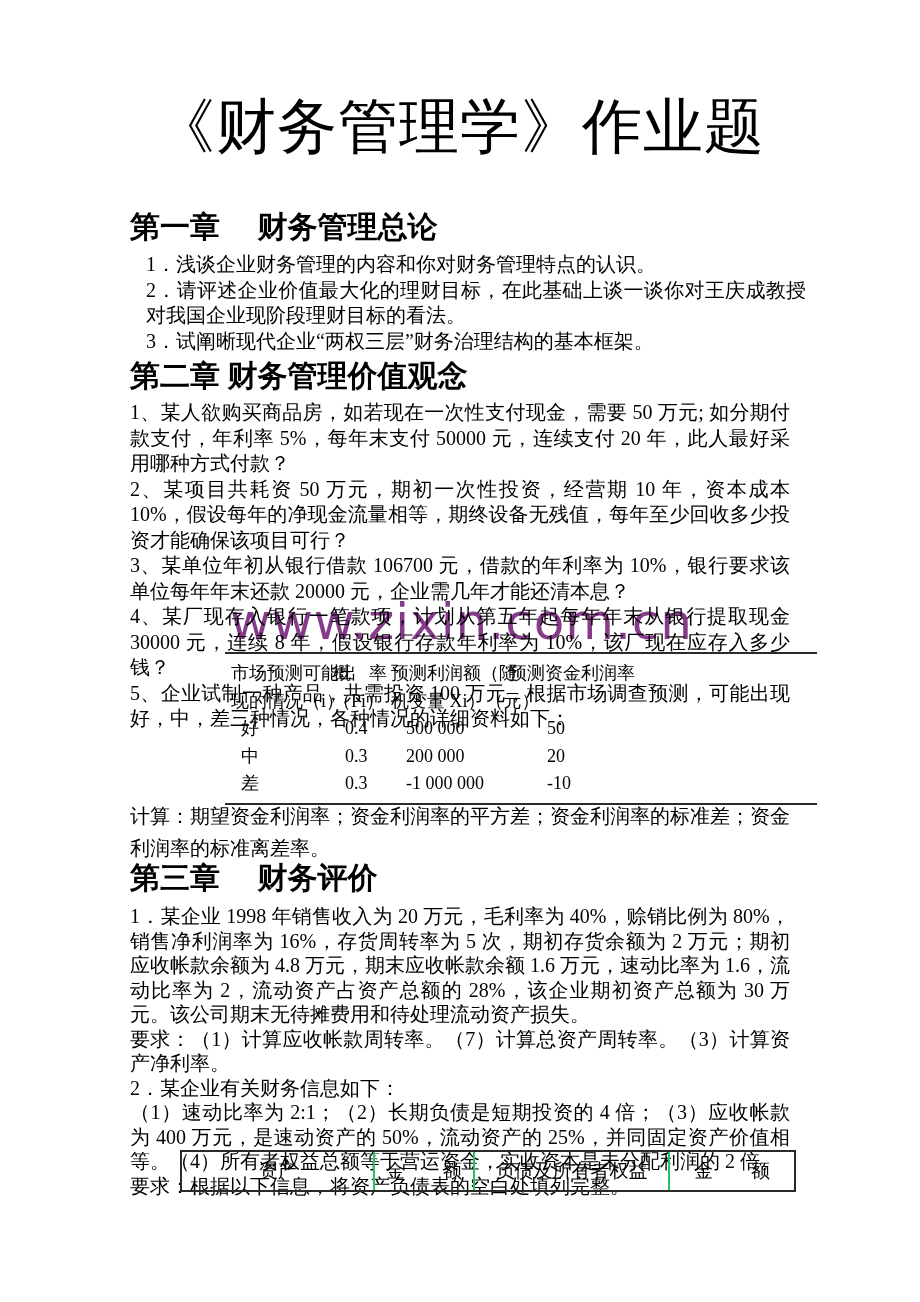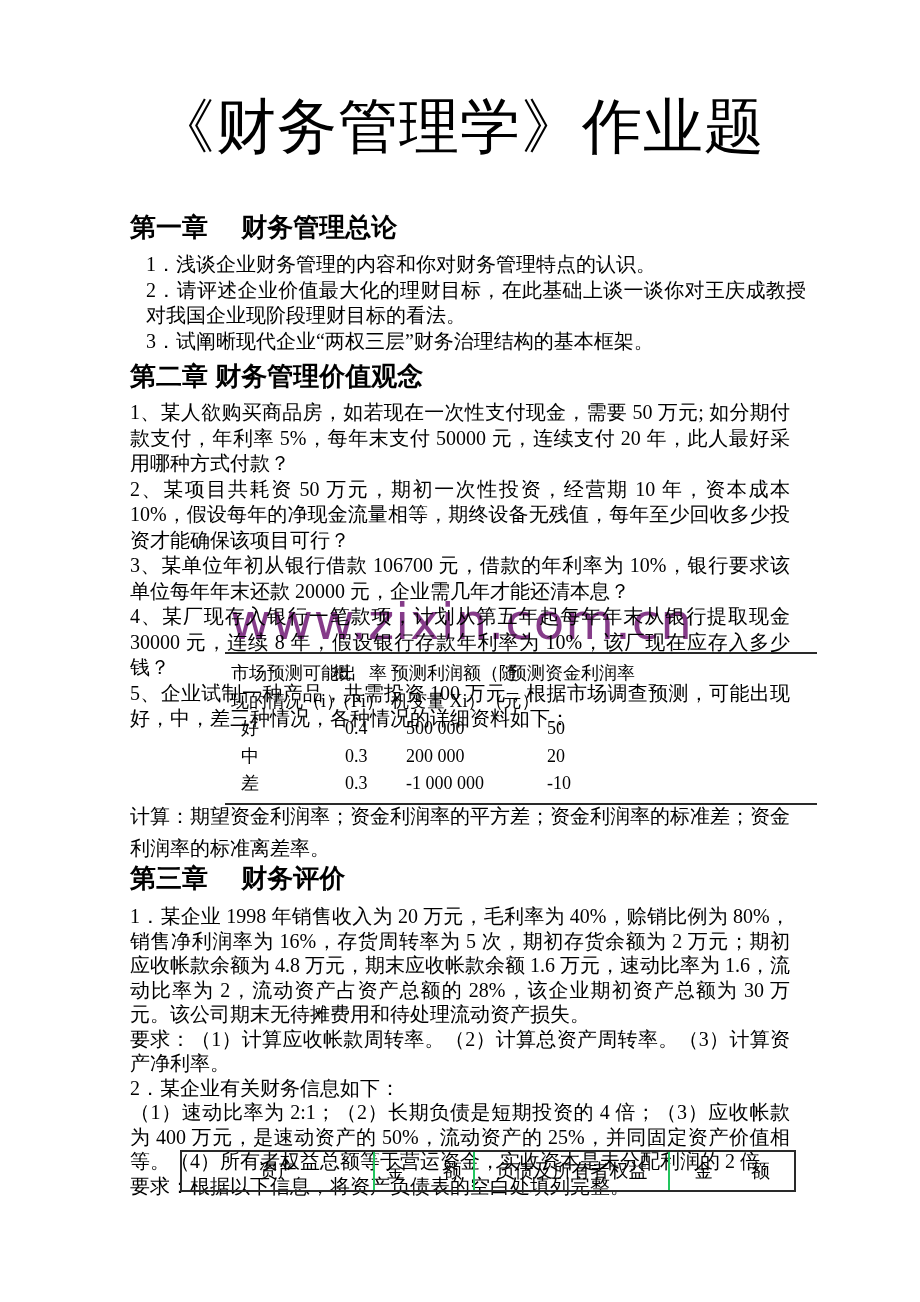--- a/index.html
+++ b/index.html
@@ -14,22 +14,22 @@
   }
   .abs{position:absolute;}
   .doc-title{
     left:130px;width:660px;top:84px;
     font-size:60px;line-height:86px;
     text-align:center;font-weight:400;
     letter-spacing:1px;white-space:nowrap;
   }
   .ch-head{
     left:130px;width:660px;
-    font-family:Liberation Sans, sans-serif;
-    font-weight:700;font-size:26px;line-height:44px;
+    font-family:Liberation Serif, serif;
+    font-weight:700;font-size:30px;line-height:44px;
     white-space:nowrap;
   }
   .para-block{left:130px;width:660px;font-size:20px;}
   .para-block p{margin:0;text-align:justify;}
   #ch1-items{top:252px;line-height:25.5px;margin-left:16px;}
   #ch2-paras{top:400px;line-height:25.5px;}
   #calc-note{top:800px;line-height:32px;}
   #ch3-paras{top:904px;line-height:24.5px;font-family:Liberation Serif, serif;}
   
   .rule-table{
@@ -128,21 +128,21 @@
   </div>
 
   <div class="abs para-block layer" id="calc-note">
     <p>计算：期望资金利润率；资金利润率的平方差；资金利润率的标准差；资金利润率的标准离差率。</p>
   </div>
 
   <div class="abs ch-head layer" style="top:856px">第三章　 财务评价</div>
 
   <div class="abs para-block layer" id="ch3-paras">
     <p>1．某企业 1998 年销售收入为 20 万元，毛利率为 40%，赊销比例为 80%，销售净利润率为 16%，存货周转率为 5 次，期初存货余额为 2 万元；期初应收帐款余额为 4.8 万元，期末应收帐款余额 1.6 万元，速动比率为 1.6，流动比率为 2，流动资产占资产总额的 28%，该企业期初资产总额为 30 万元。该公司期末无待摊费用和待处理流动资产损失。</p>
-    <p>要求：（1）计算应收帐款周转率。（2）计算总资产周转率。（3）计算资产净利率。</p>
+    <p>要求：（1）计算应收帐款周转率。（7）计算总资产周转率。（3）计算资产净利率。</p>
     <p>2．某企业有关财务信息如下：</p>
     <p>（1）速动比率为 2:1；（2）长期负债是短期投资的 4 倍；（3）应收帐款为 400 万元，是速动资产的 50%，流动资产的 25%，并同固定资产价值相等。（4）所有者权益总额等于营运资金，实收资本是未分配利润的 2 倍。</p>
     <p>要求：根据以下信息，将资产负债表的空白处填列完整。</p>
   </div>
 
   <div class="abs grid-table layer">
     <div class="cell">资产</div>
     <div class="cell">金　　额</div>
     <div class="cell">负债及所有者权益</div>
     <div class="cell">金　　额</div>

